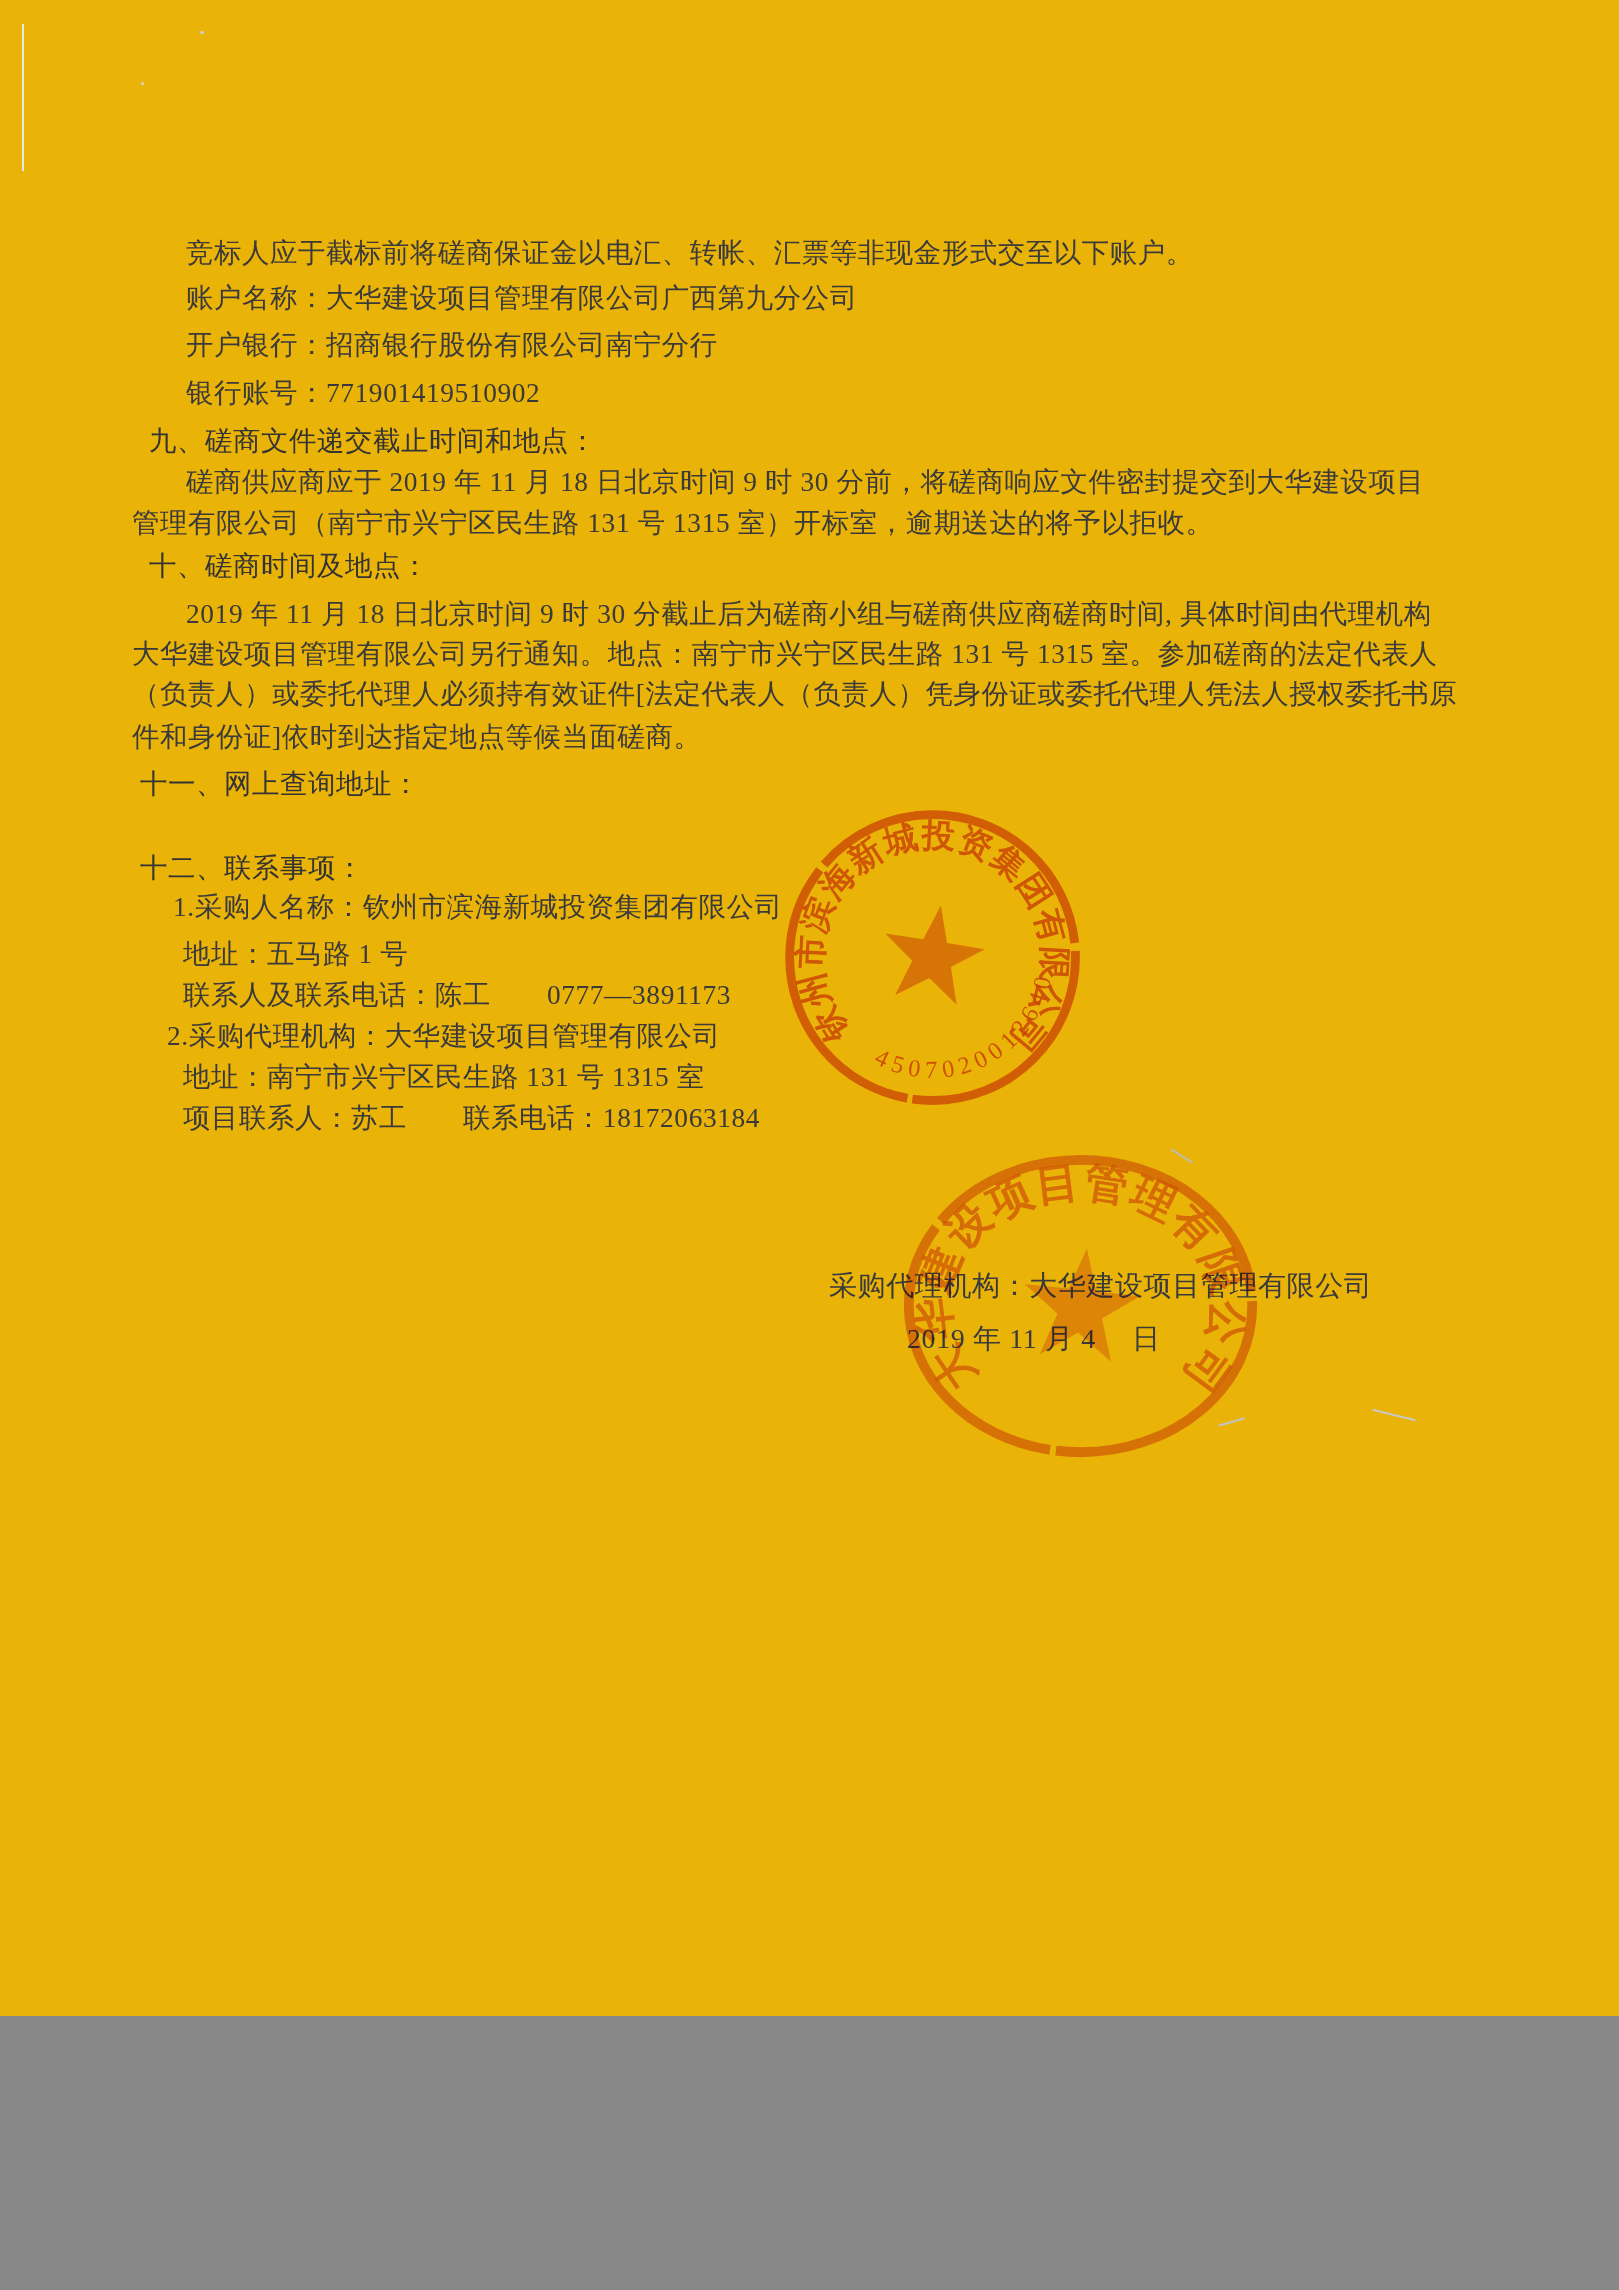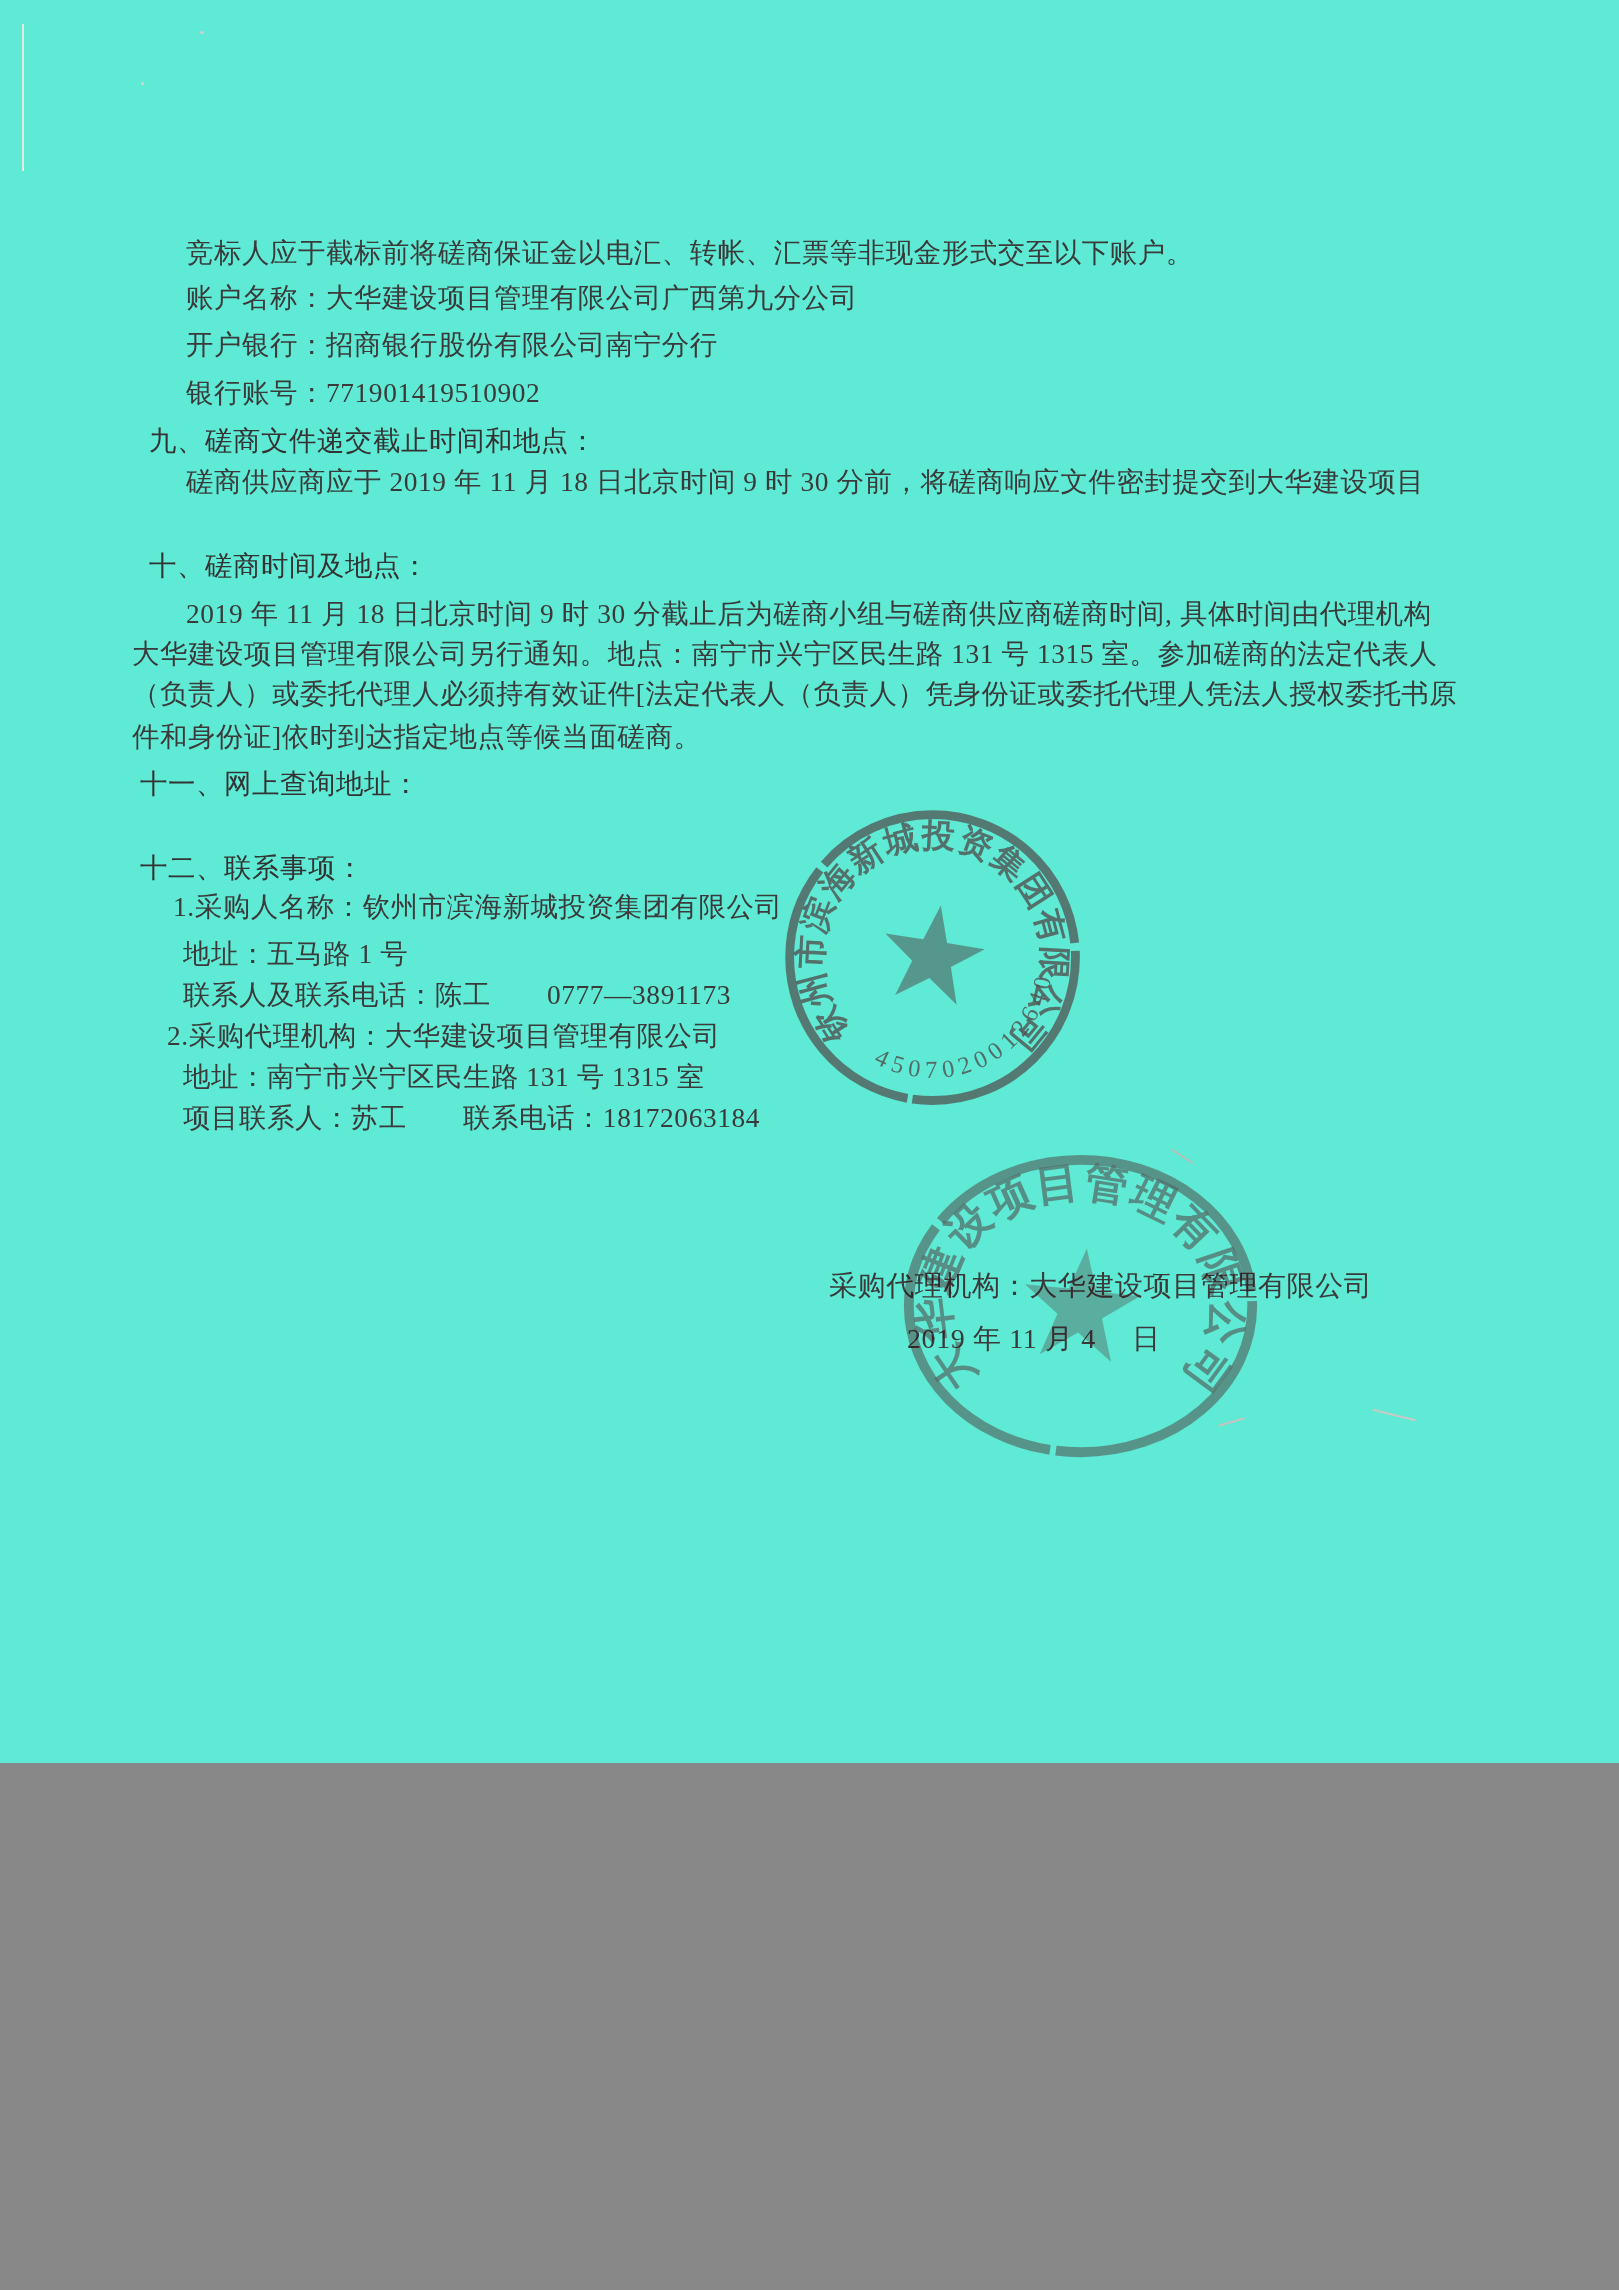--- a/index.html
+++ b/index.html
@@ -1,20 +1,20 @@
 <!DOCTYPE html>
 <html><head>
 <meta charset="utf-8">
 <style>
   html,body{margin:0;padding:0;background:#888;}
   .page{
     position:relative;
-    width:1619px;height:1763px;
+    width:1619px;height:2016px;
     margin:0 auto;
-    background:#5eead4;
+    background:#eab308;
     overflow:hidden;
     font-family:"Liberation Serif","DejaVu Serif",serif;
     color:#3a3a3a;
   }
   .line{
     position:absolute;
     white-space:nowrap;
     font-size:27.4px;
     line-height:31px;
     letter-spacing:0.6px;
@@ -43,20 +43,21 @@
   <div class="artifact" style="left:1169px;top:1155px;width:25.5px;height:2px;background:#bcbcb9;transform:rotate(32deg);"></div>
   <div class="artifact" style="left:1372px;top:1414px;width:44px;height:2px;background:#c9c9c6;transform:rotate(14deg);"></div>
   <div class="artifact" style="left:1218px;top:1421px;width:27.4px;height:2px;background:#c4c4c1;transform:rotate(-16deg);"></div>
 
   <div class="line" style="left:186px;top:238px">竞标人应于截标前将磋商保证金以电汇、转帐、汇票等非现金形式交至以下账户。</div>
   <div class="line" style="left:186px;top:283px">账户名称：大华建设项目管理有限公司广西第九分公司</div>
   <div class="line" style="left:186px;top:330px">开户银行：招商银行股份有限公司南宁分行</div>
   <div class="line" style="left:186px;top:378px">银行账号：771901419510902</div>
   <div class="line b" style="left:149px;top:426px">九、磋商文件递交截止时间和地点：</div>
   <div class="line" style="left:186px;top:467px">磋商供应商应于 2019 年 11 月 18 日北京时间 9 时 30 分前，将磋商响应文件密封提交到大华建设项目</div>
+  <div class="line" style="left:132px;top:508px">管理有限公司（南宁市兴宁区民生路 131 号 1315 室）开标室，逾期送达的将予以拒收。</div>
   <div class="line b" style="left:149px;top:551px">十、磋商时间及地点：</div>
   <div class="line" style="left:186px;top:599px">2019 年 11 月 18 日北京时间 9 时 30 分截止后为磋商小组与磋商供应商磋商时间, 具体时间由代理机构</div>
   <div class="line" style="left:132px;top:639px">大华建设项目管理有限公司另行通知。地点：南宁市兴宁区民生路 131 号 1315 室。参加磋商的法定代表人</div>
   <div class="line" style="left:132px;top:679px">（负责人）或委托代理人必须持有效证件[法定代表人（负责人）凭身份证或委托代理人凭法人授权委托书原</div>
   <div class="line" style="left:132px;top:722px">件和身份证]依时到达指定地点等候当面磋商。</div>
   <div class="line b" style="left:140px;top:769px">十一、网上查询地址：</div>
   <div class="line b" style="left:140px;top:853px">十二、联系事项：</div>
   <div class="line" style="left:173px;top:892px">1.采购人名称：钦州市滨海新城投资集团有限公司</div>
   <div class="line" style="left:183px;top:939px">地址：五马路 1 号</div>
   <div class="line" style="left:183px;top:980px">联系人及联系电话：陈工　　0777—3891173</div>

